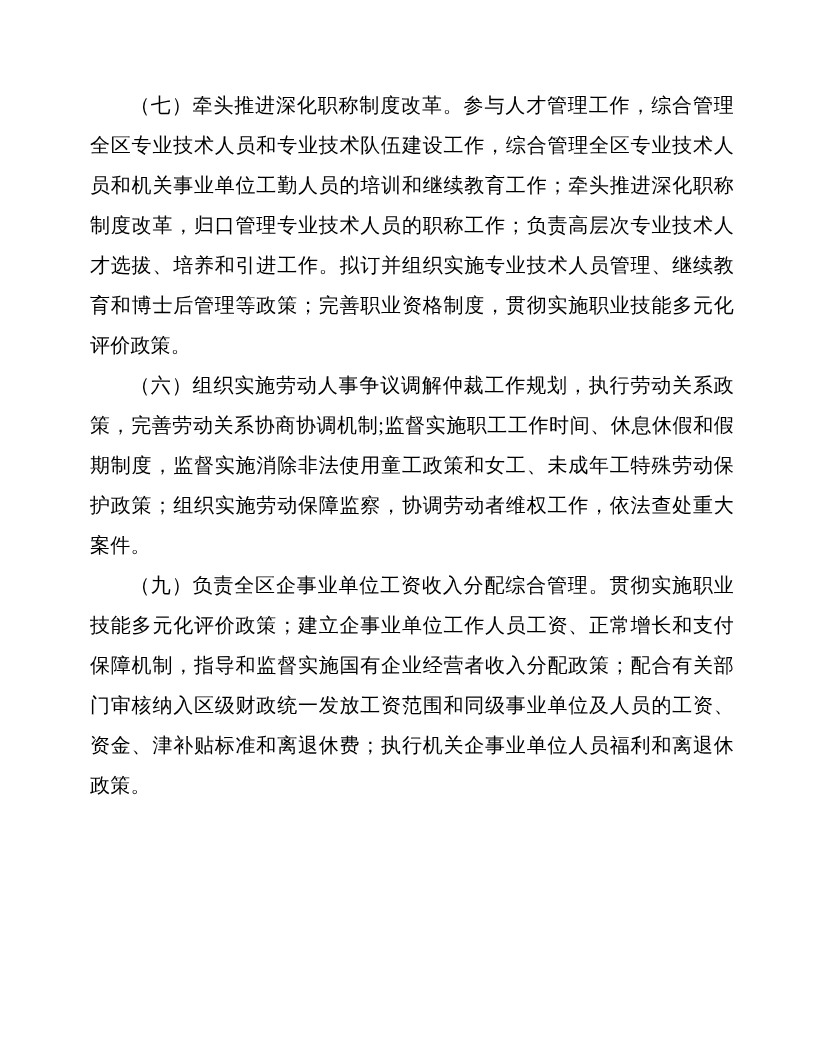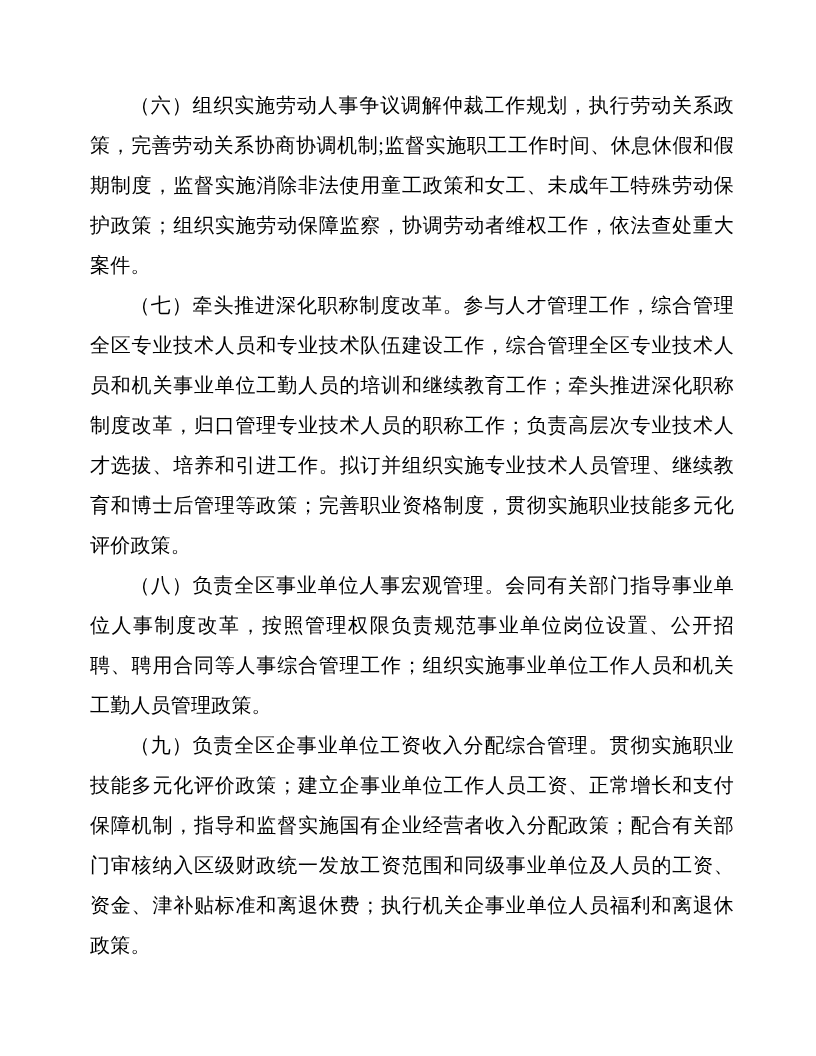--- a/index.html
+++ b/index.html
@@ -28,17 +28,16 @@
     text-align: justify;
     text-justify: inter-ideograph;
     text-indent: 2em;
     letter-spacing: 0.2px;
   }
 </style>
 </head>
 <body>
 
 <div class="page">
+  <p>（七）牵头推进深化职称制度改革。参与人才管理工作，综合管理全区专业技术人员和专业技术队伍建设工作，综合管理全区专业技术人员和机关事业单位工勤人员的培训和继续教育工作；牵头推进深化职称制度改革，归口管理专业技术人员的职称工作；负责高层次专业技术人才选拔、培养和引进工作。拟订并组织实施专业技术人员管理、继续教育和博士后管理等政策；完善职业资格制度，贯彻实施职业技能多元化评价政策。</p>
   <p>（六）组织实施劳动人事争议调解仲裁工作规划，执行劳动关系政策，完善劳动关系协商协调机制;监督实施职工工作时间、休息休假和假期制度，监督实施消除非法使用童工政策和女工、未成年工特殊劳动保护政策；组织实施劳动保障监察，协调劳动者维权工作，依法查处重大案件。</p>
-  <p>（七）牵头推进深化职称制度改革。参与人才管理工作，综合管理全区专业技术人员和专业技术队伍建设工作，综合管理全区专业技术人员和机关事业单位工勤人员的培训和继续教育工作；牵头推进深化职称制度改革，归口管理专业技术人员的职称工作；负责高层次专业技术人才选拔、培养和引进工作。拟订并组织实施专业技术人员管理、继续教育和博士后管理等政策；完善职业资格制度，贯彻实施职业技能多元化评价政策。</p>
-  <p>（八）负责全区事业单位人事宏观管理。会同有关部门指导事业单位人事制度改革，按照管理权限负责规范事业单位岗位设置、公开招聘、聘用合同等人事综合管理工作；组织实施事业单位工作人员和机关工勤人员管理政策。</p>
   <p>（九）负责全区企事业单位工资收入分配综合管理。贯彻实施职业技能多元化评价政策；建立企事业单位工作人员工资、正常增长和支付保障机制，指导和监督实施国有企业经营者收入分配政策；配合有关部门审核纳入区级财政统一发放工资范围和同级事业单位及人员的工资、资金、津补贴标准和离退休费；执行机关企事业单位人员福利和离退休政策。</p>
 </div>
 
 </body></html>

